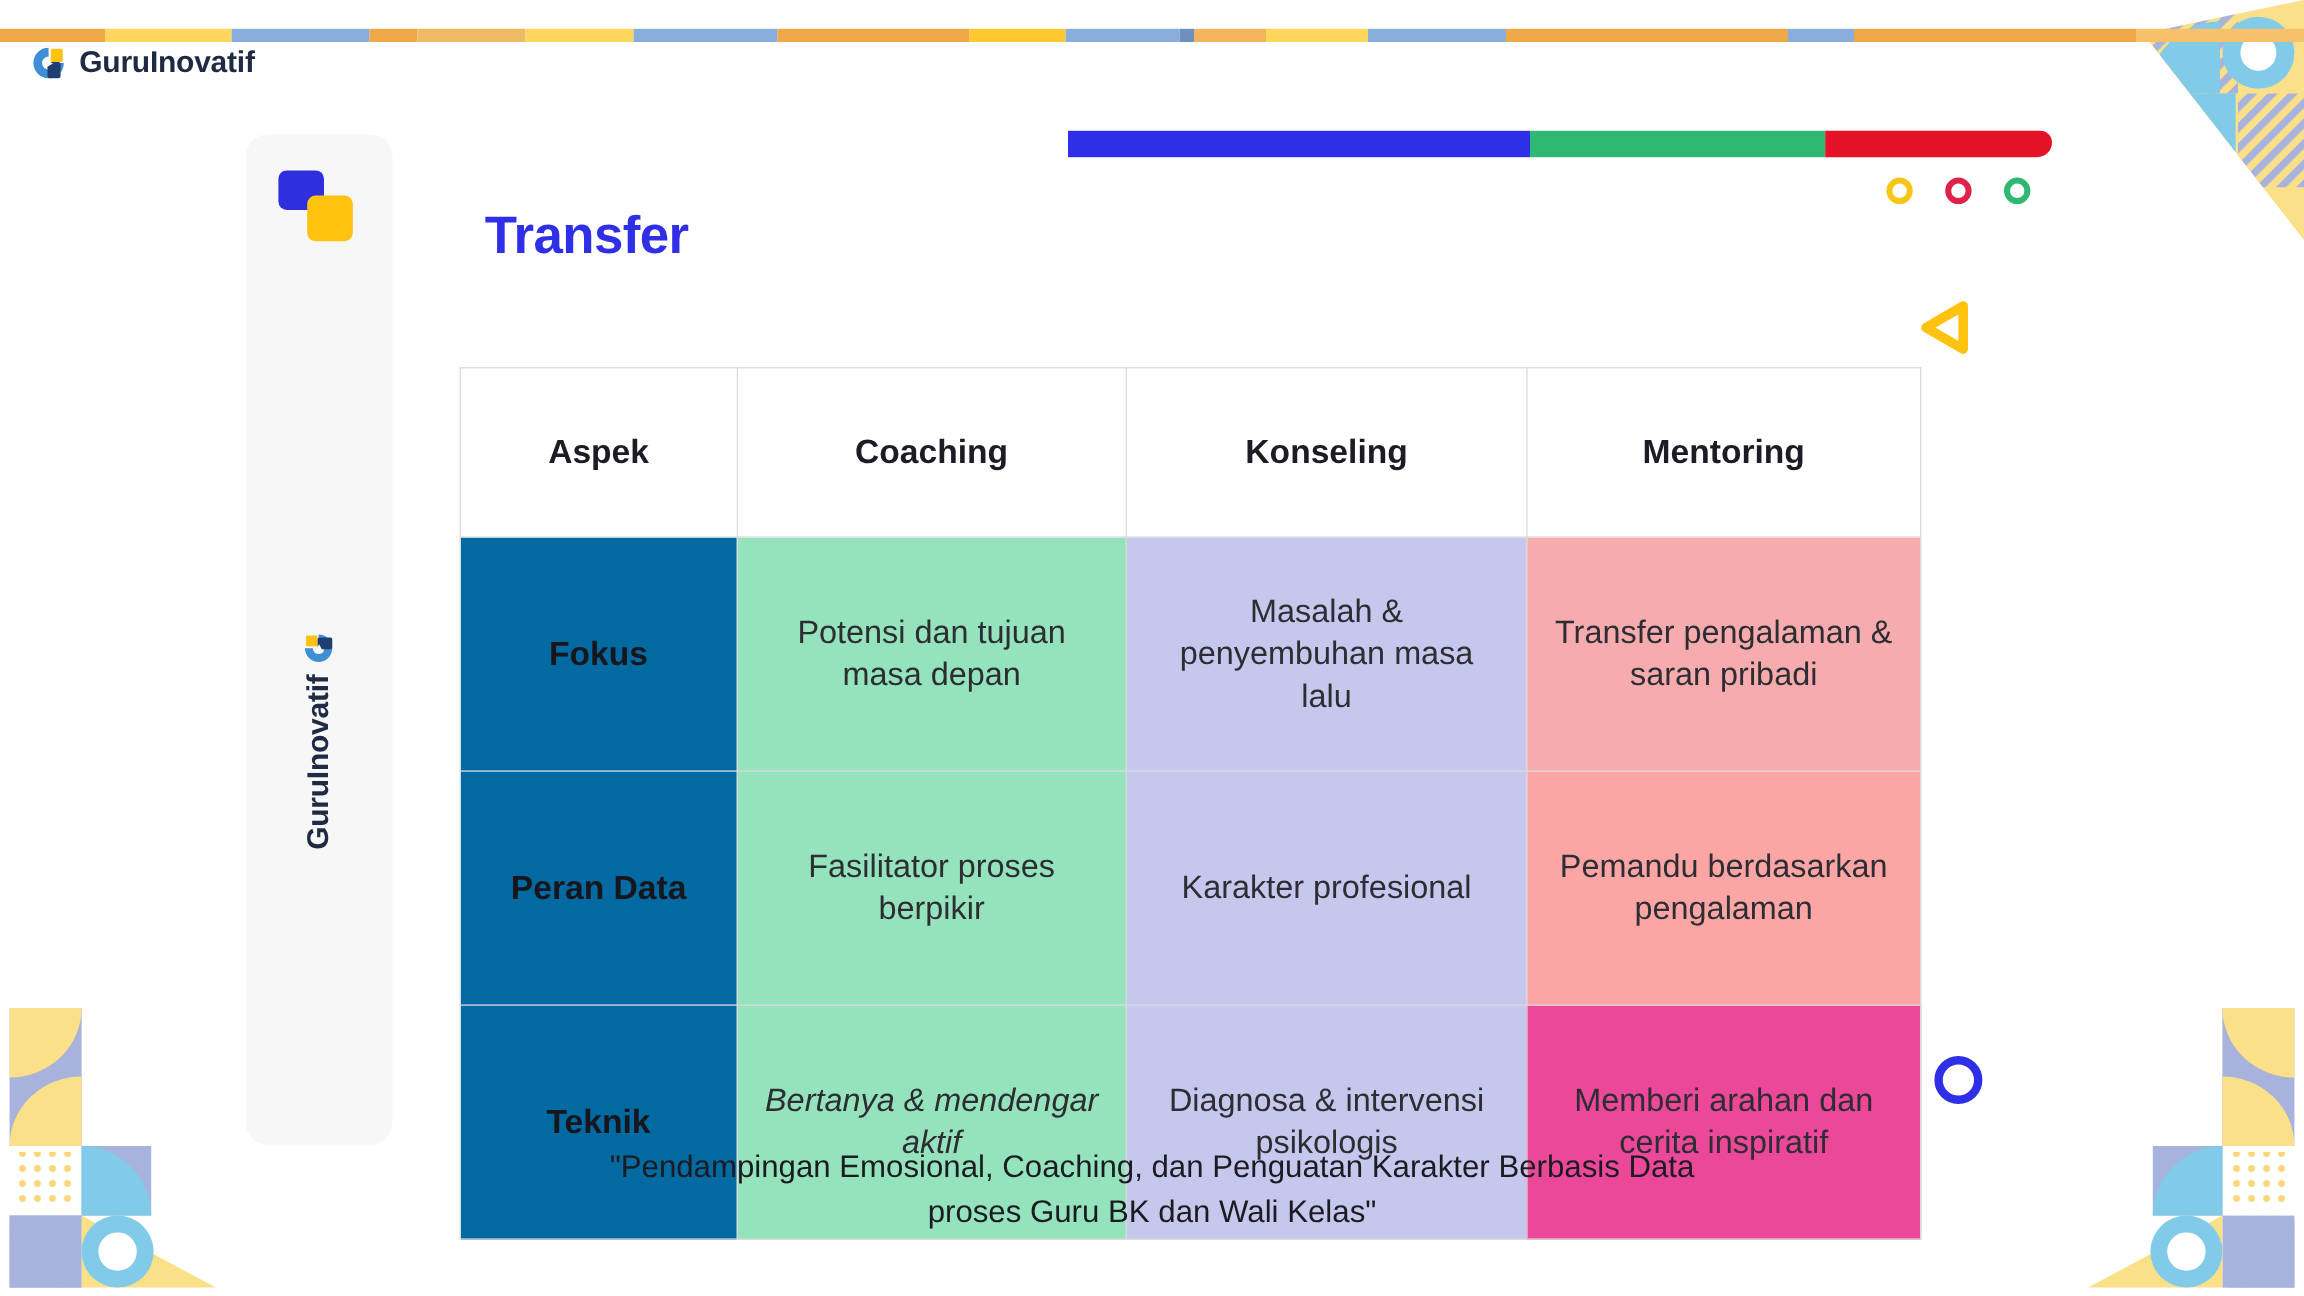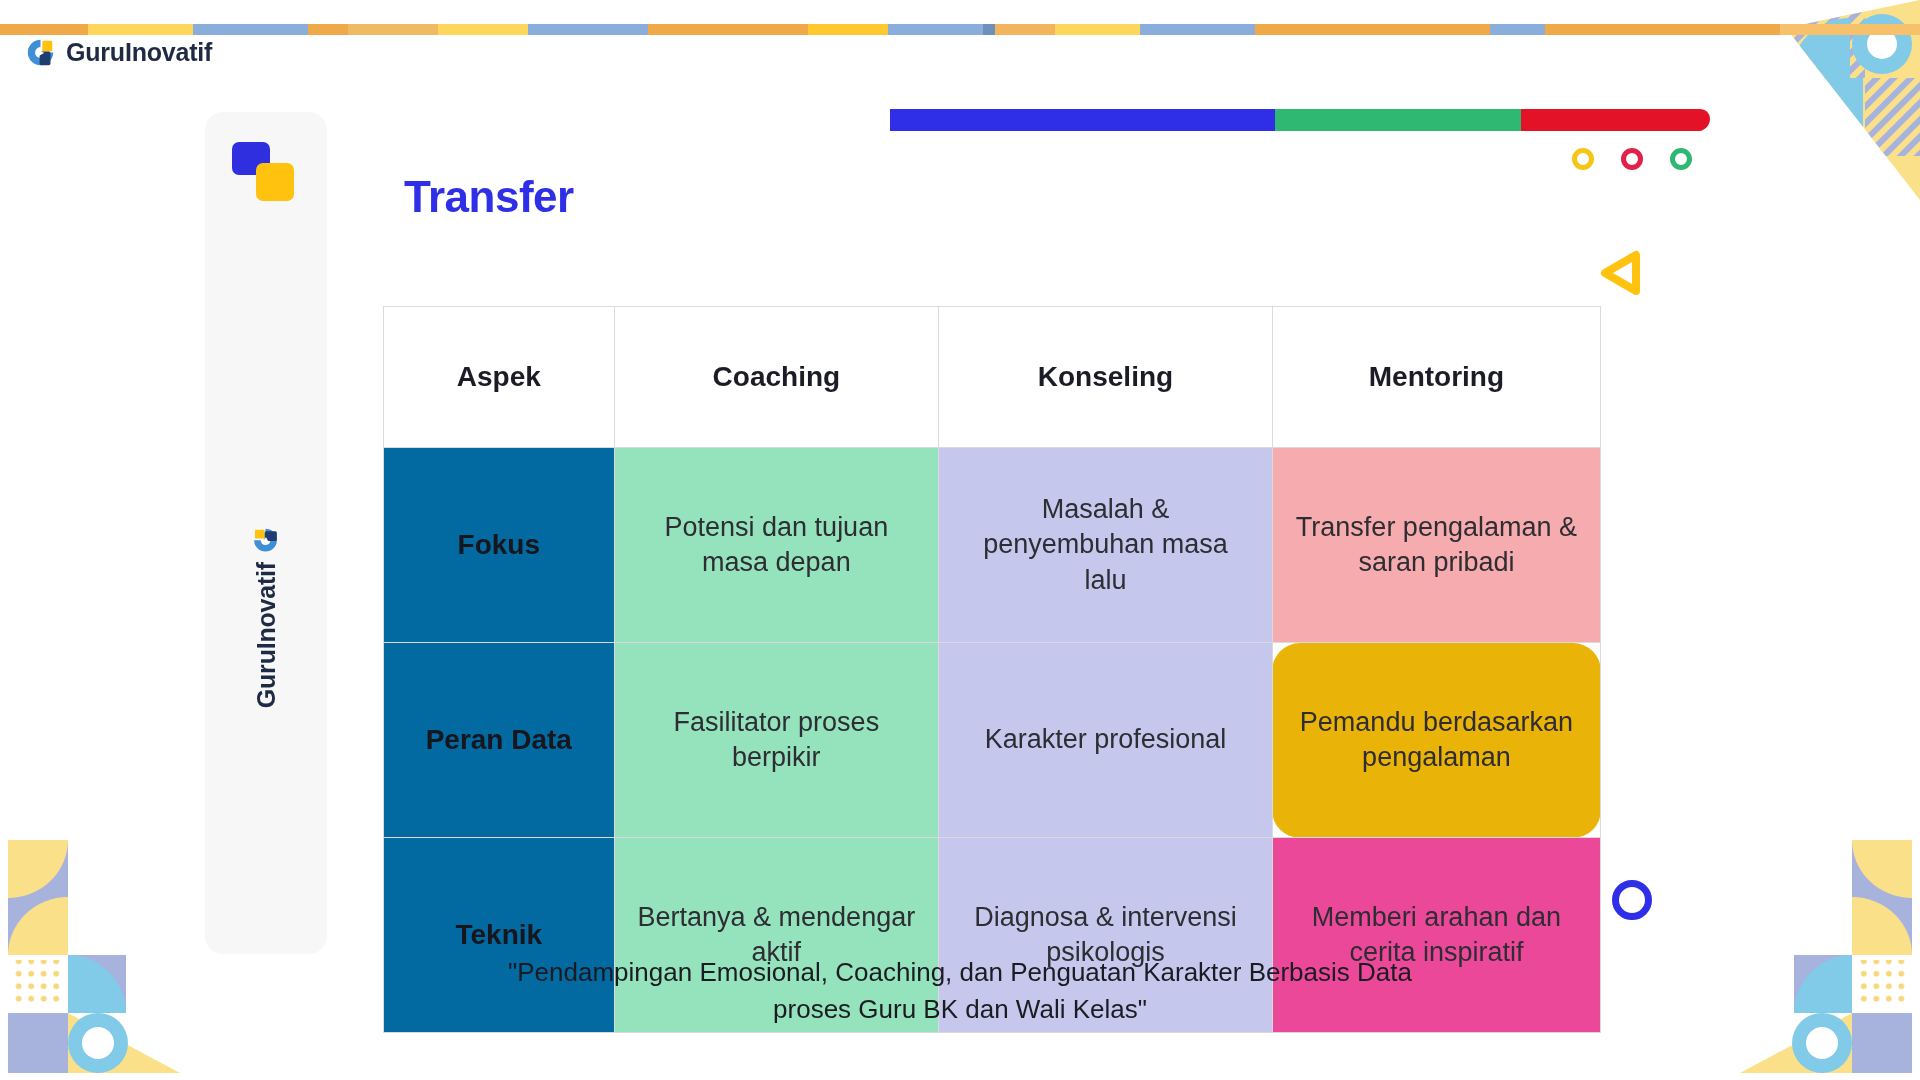--- a/index.html
+++ b/index.html
@@ -290,25 +290,25 @@
     <tr class="row-body">
       <td class="aspect">Fokus</td>
       <td class="cell-coaching" style="background: rgb(148, 227, 189);">Potensi dan tujuan masa depan</td>
       <td class="cell-konseling" style="background: rgb(197, 200, 236);">Masalah &amp; penyembuhan masa lalu</td>
       <td class="cell-mentoring" style="background: rgb(246, 172, 174);">Transfer pengalaman &amp; saran pribadi</td>
     </tr>
     <tr class="row-body">
       <td class="aspect">Peran Data</td>
       <td class="cell-coaching" style="background: rgb(148, 227, 189);">Fasilitator proses berpikir</td>
       <td class="cell-konseling" style="background: rgb(197, 200, 236);">Karakter profesional</td>
-      <td class="cell-mentoring" style="background: #eab308; border-radius: 28px;">Pemandu berdasarkan pengalaman</td>
+      <td class="cell-mentoring" style="background: #fca5a5;">Pemandu berdasarkan pengalaman</td>
     </tr>
     <tr class="row-body">
       <td class="aspect">Teknik</td>
-      <td class="cell-coaching" style="background: rgb(148, 227, 189);">Bertanya &amp; mendengar aktif</td>
+      <td class="cell-coaching" style="background: rgb(148, 227, 189); font-style: italic;">Bertanya &amp; mendengar aktif</td>
       <td class="cell-konseling" style="background: rgb(197, 200, 236);">Diagnosa &amp; intervensi psikologis</td>
       <td class="cell-mentoring" style="background: #ec4899;">Memberi arahan dan cerita inspiratif</td>
     </tr>
   </tbody>
 </table>
 
 <div class="footer">
   <div>"Pendampingan Emosional, Coaching, dan Penguatan Karakter Berbasis Data</div>
   <div>proses Guru BK dan Wali Kelas"</div>
 </div>

